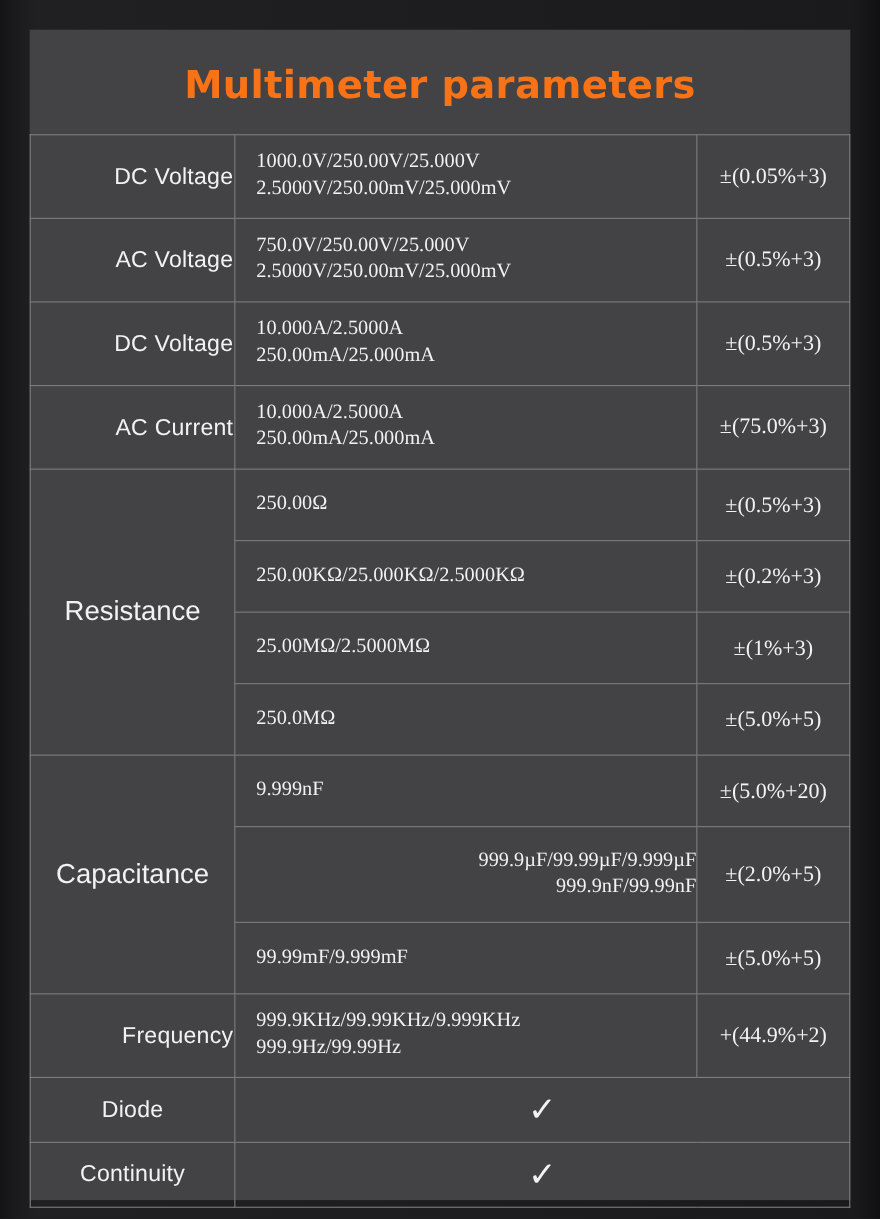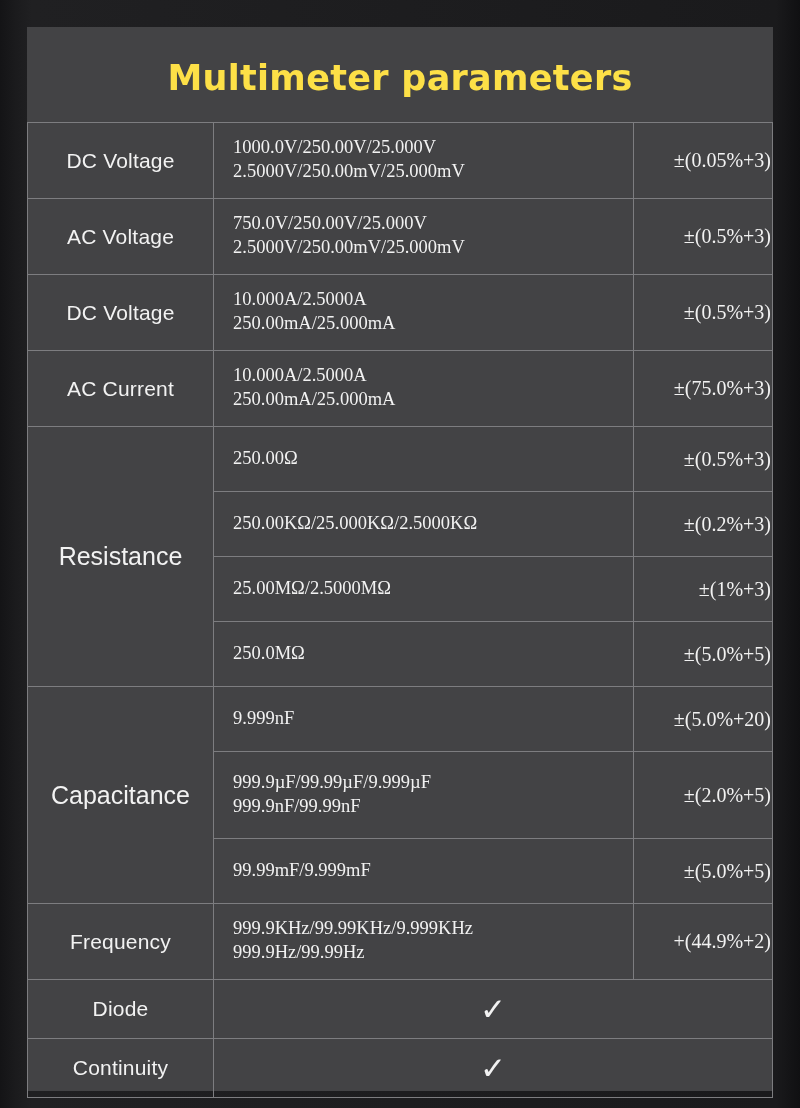--- a/index.html
+++ b/index.html
@@ -23,21 +23,21 @@
   }
   .card {
     width: 746px;
     height: 1064px;
     background: #434345;
     box-sizing: border-box;
     position: relative;
   }
   .title {
     text-align: center;
-    color: #fde047;
+    color: #f97316;
     font-size: 35px;
     font-weight: bold;
     letter-spacing: 0.3px;
     padding-top: 31px;
     padding-bottom: 24px;
     font-family: "DejaVu Sans", sans-serif;
   }
   table.params {
     width: 100%;
     border-collapse: collapse;
@@ -60,34 +60,34 @@
     padding: 6px 0 7px 19px;
     font-size: 18.5px;
     line-height: 1.28;
     font-family: "Liberation Serif", serif;
   }
   .c-range .l {
     display: block;
     white-space: nowrap;
   }
   .c-acc {
-    text-align: right;
+    text-align: center;
     font-size: 20px;
     font-family: "Liberation Serif", serif;
     white-space: nowrap;
     margin-top: 36px;
   }
   .check {
     text-align: center;
     font-size: 31px;
     color: #ffffff;
     font-family: "DejaVu Sans", sans-serif;
     line-height: 1;
   }
-  .row-h-2 { height: 73px; }
+  .row-h-2 { height: 73px; text-align: right; }
   .row-h-1 { height: 51px; }
   .row-diode { height: 56px; }
   .span-label {
     text-align: center;
     font-size: 25px;
   }
 </style>
 </head>
 <body>
 

